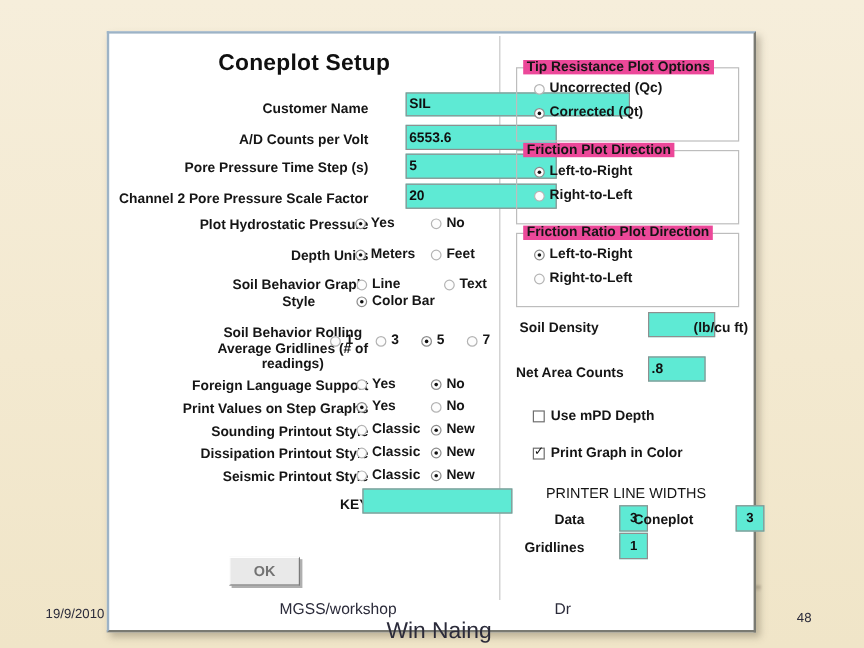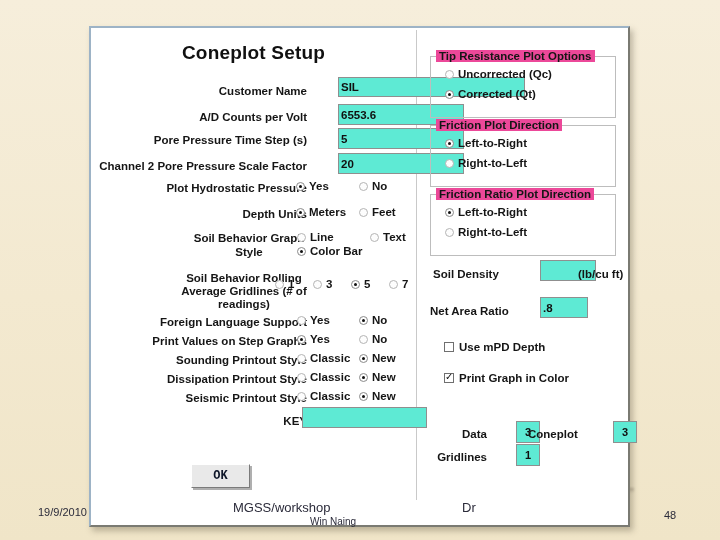--- a/index.html
+++ b/index.html
@@ -171,39 +171,39 @@
   .btn {
     position: absolute;
     background: #e9e9e9;
     border-top: 1px solid #ffffff;
     border-left: 1px solid #ffffff;
     border-right: 1px solid #7b7b7b;
     border-bottom: 1px solid #7b7b7b;
     box-sizing: border-box;
     font-size: 12px;
     font-weight: bold;
-    color: #0f172a;
+    color: #737373;
     display: flex;
     align-items: center;
     justify-content: center;
     box-shadow: 2px 2px 0 rgba(110,110,110,.55);
-    font-family: Liberation Mono, monospace;
+    font-family: Liberation Sans, sans-serif;
     cursor: pointer;
   }
 
   
   .foot {
     position: absolute;
     color: #2b2b3a;
     font-family: "Liberation Sans", sans-serif;
     white-space: nowrap;
   }
   #foot-date  { left: 38px;  top: 506px; font-size: 11px; }
   #foot-org   { left: 233px; top: 500px; font-size: 13px; }
-  #foot-name  { left: 310px; top: 516px; font-size: 10px; }
+  #foot-name  { left: 322px; top: 516px; font-size: 19px; }
   #foot-title { left: 462px; top: 500px; font-size: 13px; }
   #foot-page  { left: 664px; top: 509px; font-size: 11px; }
 </style>
 </head>
 <body>
 
 <div id="slide"></div>
 <div id="dialog-shadow-strip"></div>
 
 <div id="dialog">
@@ -364,32 +364,33 @@
   </div>
   <div class="radio off" style="left:354px; top:198px;">
     <span class="dot"></span>
     <span>Right-to-Left</span>
   </div>
 
   <div class="lbl" style="left:342px; top:240px;">Soil Density</div>
   <div class="tbox" style="left:425px; top:232px; width:56px; height:21px;"></div>
   <div class="lbl" style="left:487px; top:240px;">(lb/cu ft)</div>
 
-  <div class="lbl" style="left:339px; top:277px;">Net Area Ratio</div>
+  <div class="lbl" style="left:339px; top:277px;">Net Area Counts</div>
   <div class="tbox" style="left:425px; top:269px; width:48px; height:21px;">.8</div>
 
   <div class="cbox off" style="left:353px; top:313px;">
     <span class="box"></span>
     <span>Use mPD Depth</span>
   </div>
   <div class="cbox on" style="left:353px; top:344px;">
     <span class="box"></span>
     <span>Print Graph in Color</span>
   </div>
 
+  <div class="lbl" style="left:364px; top:377px; font-weight:normal; font-size:12px;">PRINTER LINE WIDTHS</div>
 
   <div class="lbl r" style="left:340px; top:400px; width:56px;">Data</div>
   <div class="tbox small" style="left:401px; top:393px; width:24px; height:22px;">3</div>
 
   <div class="lbl" style="left:437px; top:400px;">Coneplot</div>
   <div class="tbox small" style="left:498px; top:393px; width:24px; height:22px;">3</div>
 
   <div class="lbl r" style="left:330px; top:423px; width:66px;">Gridlines</div>
   <div class="tbox small" style="left:401px; top:416px; width:24px; height:22px;">1</div>
 

